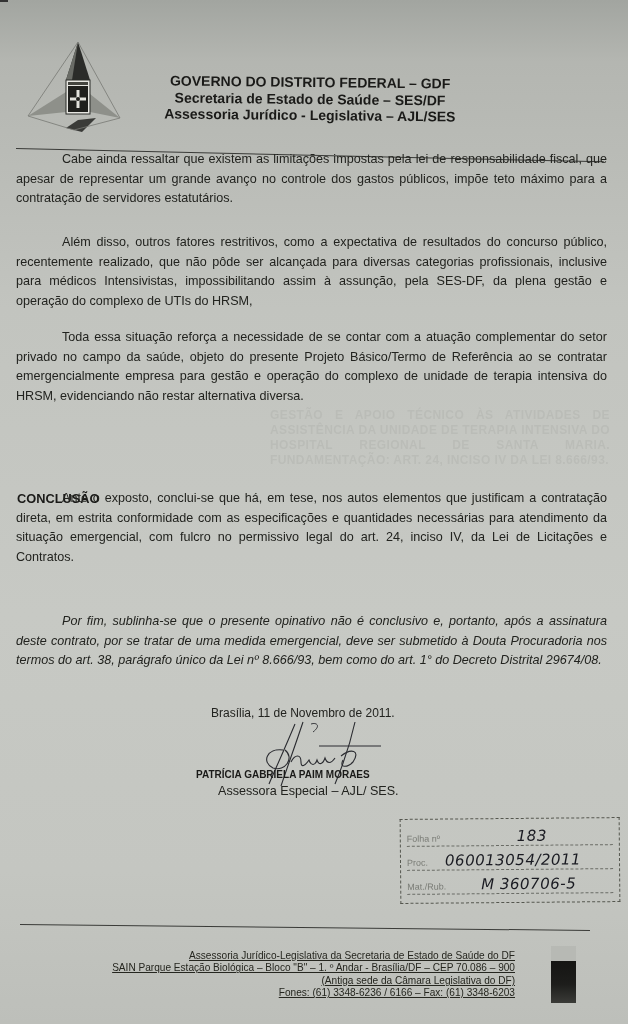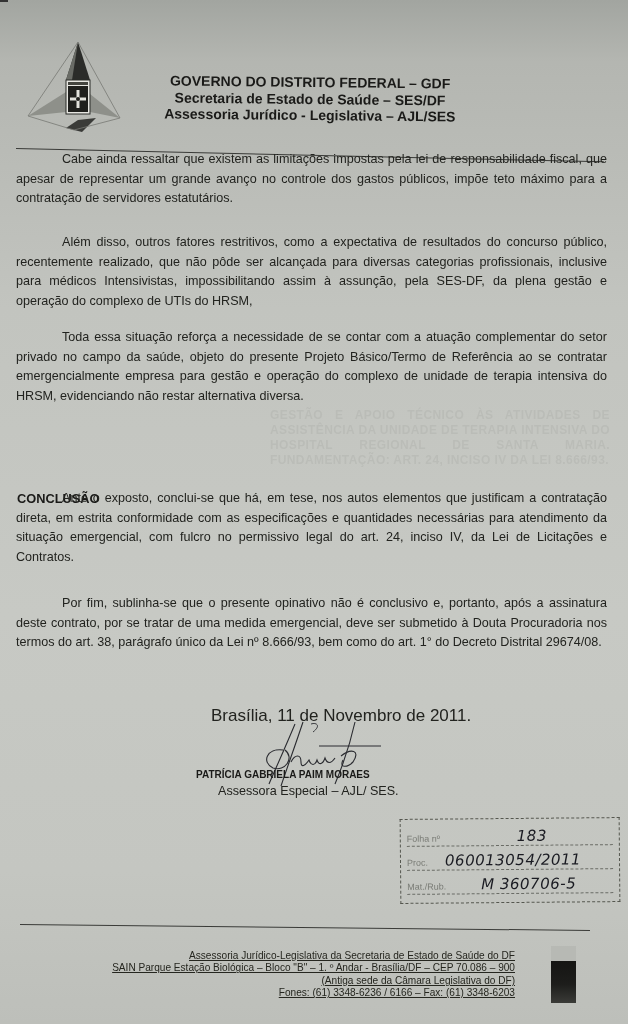--- a/index.html
+++ b/index.html
@@ -92,21 +92,21 @@
       color: #b7b9b4;
       opacity: 0.7;
       font-weight: bold;
       text-transform: uppercase;
       letter-spacing: 0.4px;
     }
     
     .sign-date {
       position: absolute;
       left: 211px; top: 706px;
-      font-size: 17px;
+      font-size: 12px;
       color: #22231f;
     }
     .sign-name {
       position: absolute;
       left: 196px; top: 769px;
       font-weight: bold;
       font-size: 10px;
       color: #1a1a18;
     }
     .sign-role {
@@ -234,21 +234,21 @@
   </div>
 
   <div class="bleed">GESTÃO E APOIO TÉCNICO ÀS ATIVIDADES DE ASSISTÊNCIA DA UNIDADE DE TERAPIA INTENSIVA DO HOSPITAL REGIONAL DE SANTA MARIA. FUNDAMENTAÇÃO: ART. 24, INCISO IV DA LEI 8.666/93.</div>
 
   <div class="heading" style="top:443px;">CONCLUSÃO</div>
 
   <div class="para" style="top:489px;">
     <span class="indent"></span><span>Ante o exposto, conclui-se que há, em tese, nos autos elementos que justificam a contratação direta, em estrita conformidade com as especificações e quantidades necessárias para atendimento da situação emergencial, com fulcro no permissivo legal do art. 24, inciso IV, da Lei de Licitações e Contratos.</span>
   </div>
 
-  <div class="para" style="top:594px;">
+  <div class="para" style="top:612px;font-style:italic;">
     <span class="indent"></span><span>Por fim, sublinha-se que o presente opinativo não é conclusivo e, portanto, após a assinatura deste contrato, por se tratar de uma medida emergencial, deve ser submetido à Douta Procuradoria nos termos do art. 38, parágrafo único da Lei nº 8.666/93, bem como do art. 1° do Decreto Distrital 29674/08.</span>
   </div>
 
   <div class="sign-date">Brasília, 11 de Novembro de 2011.</div>
   <svg class="signature" viewBox="0 0 130 70">
     <path d="M40,6 C30,30 20,52 14,66" stroke="#2a2b30" stroke-width="1.1" fill="none"></path>
     <path d="M48,4 C40,28 32,50 26,68" stroke="#2a2b30" stroke-width="1.1" fill="none"></path>
     <path d="M28,32 C12,30 6,44 18,50 C30,54 40,40 30,32" stroke="#2a2b30" stroke-width="1.1" fill="none"></path>
     <path d="M36,44 C40,36 46,36 46,44 C46,50 50,48 54,42 C56,48 60,48 62,42 C64,48 68,46 70,40 C72,46 76,46 80,40" stroke="#2a2b30" stroke-width="1.1" fill="none"></path>
     <path d="M100,4 C96,22 90,42 80,66" stroke="#2a2b30" stroke-width="1.1" fill="none"></path>

